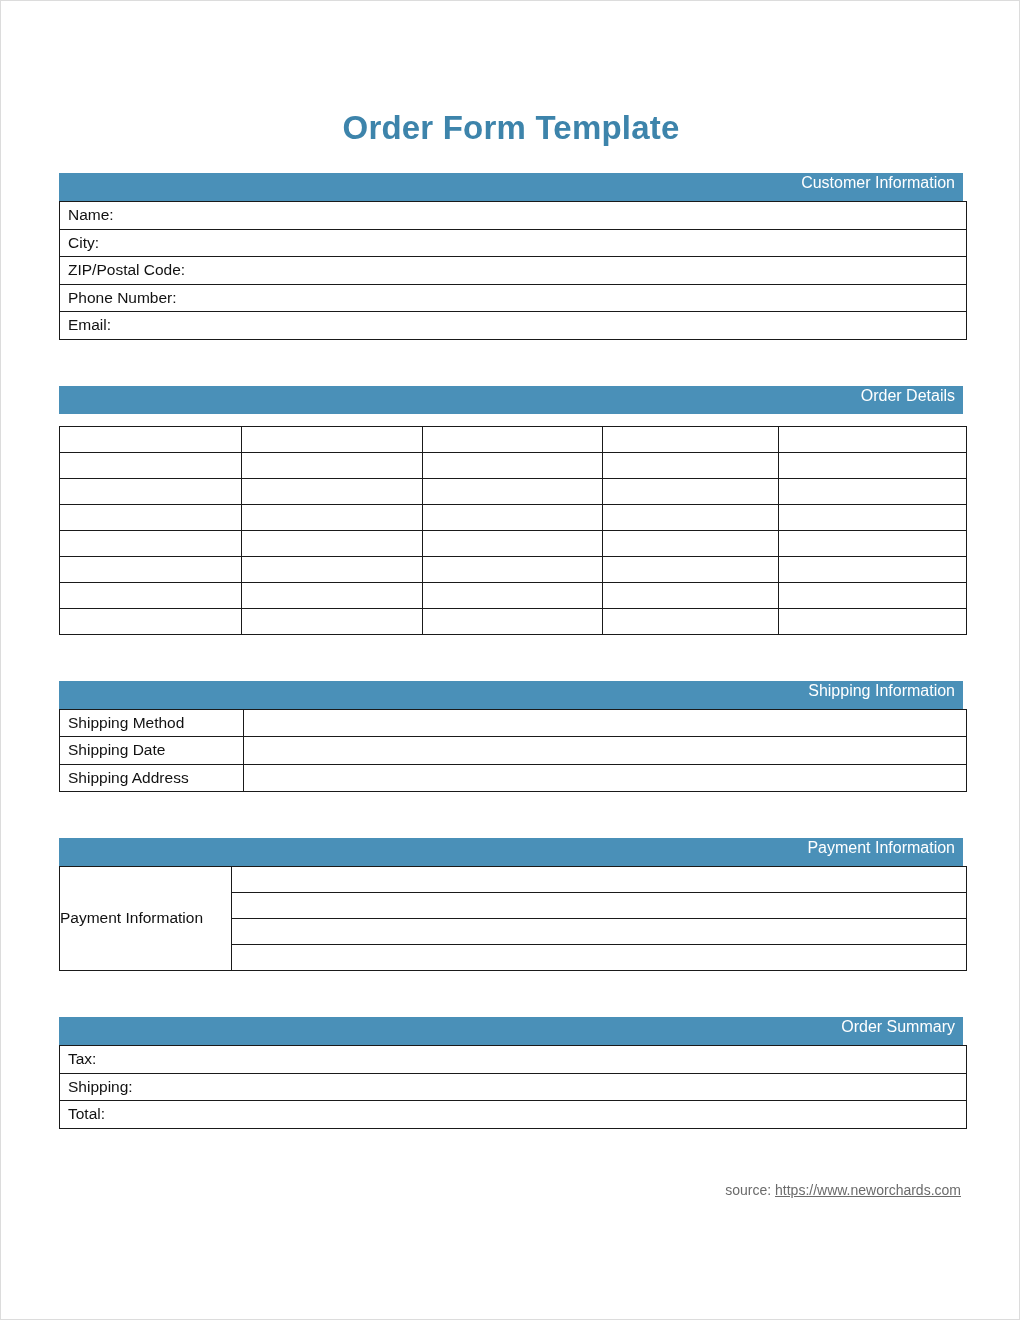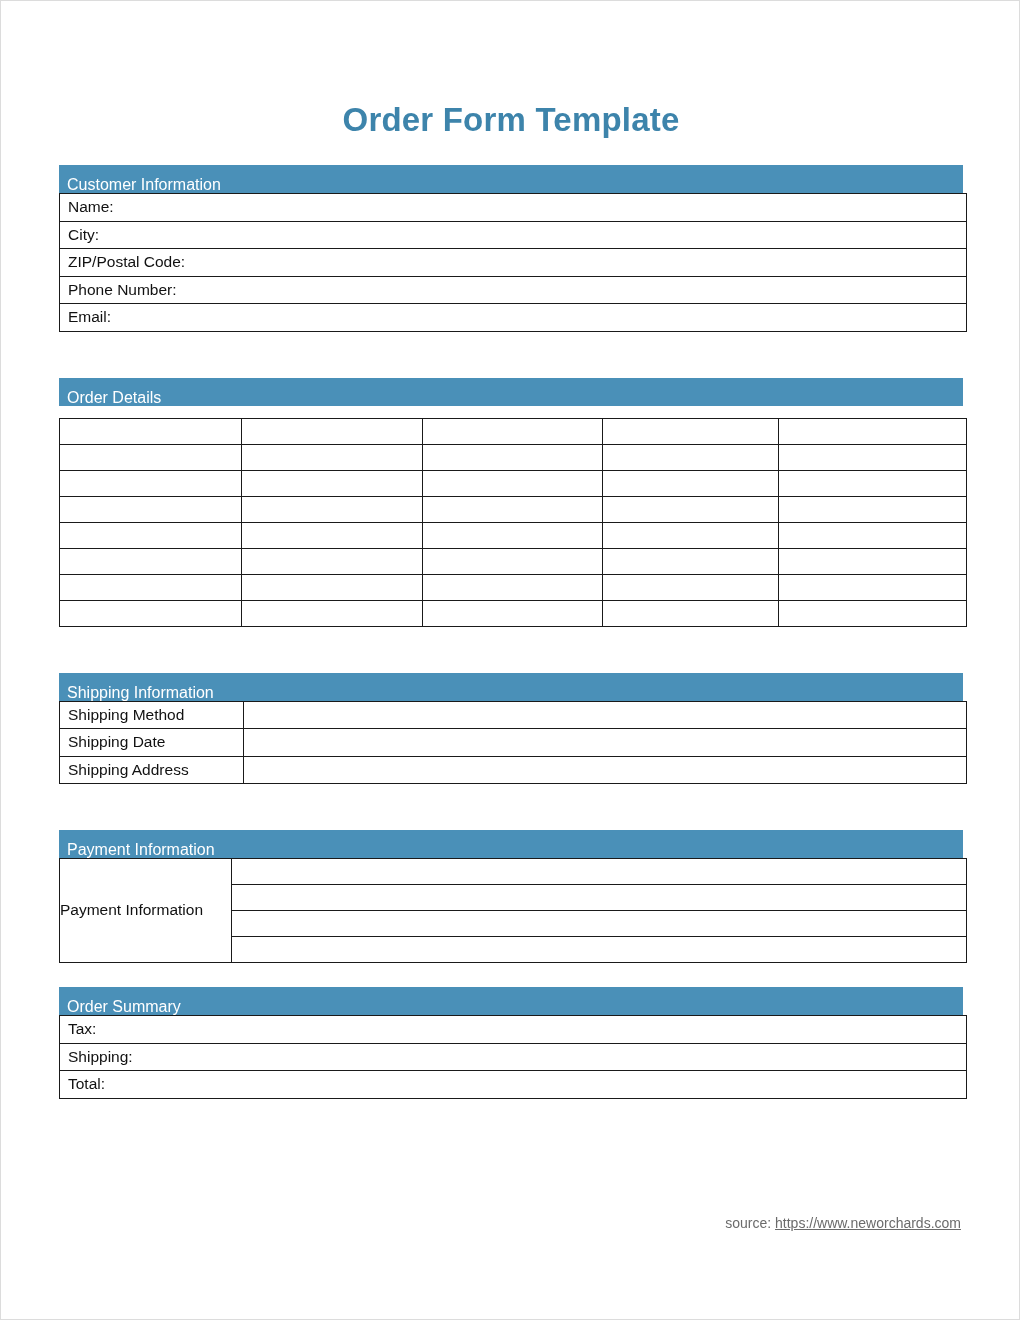--- a/index.html
+++ b/index.html
@@ -19,43 +19,44 @@
     left: 0; top: 0;
     width: 1020px;
     height: 1320px;
     background: #ffffff;
     border: 1px solid #dcdcdc;
     box-sizing: border-box;
   }
   .content {
     position: absolute;
     left: 58px;
-    top: 4px;
+    top: 12px;
     width: 904px;
   }
   .doc-title {
     text-align: center;
     color: #3d84ab;
     font-size: 33px;
     font-weight: bold;
     margin-top: 96px;
     margin-bottom: 0;
     letter-spacing: 0.2px;
   }
   .section {
     margin-top: 26px;
   }
   .section-header {
     background: #4a90b8;
     color: #ffffff;
     font-size: 16px;
-    padding: 12px 8px 7px 8px;
+    padding: 2px 8px 7px 8px;
     box-sizing: border-box;
     height: 28px;
     line-height: 16px;
+    text-align: right;
   }
   table {
     border-collapse: collapse;
     width: 908px;
     table-layout: fixed;
   }
   td {
     border: 1px solid #1a1a1a;
     height: 27px;
     font-size: 15.5px;
@@ -84,21 +85,21 @@
   .pay-line td {
     height: 26px;
     padding: 0;
   }
   .summary-table td {
     height: 27.5px;
   }
   .source {
     position: absolute;
     right: 58px;
-    top: 1214px;
+    top: 1181px;
     font-size: 14px;
     color: #6b6b6b;
     text-align: right;
   }
   .source a {
     color: #6b6b6b;
     text-decoration: underline;
   }
   .spacer-1 { height: 12px; }
 </style>
@@ -232,21 +233,21 @@
           <tr class="pay-line">
             <td></td>
           </tr>
           <tr class="pay-line">
             <td></td>
           </tr>
         </tbody>
       </table>
     </div>
 
-    <div class="section" style="margin-top:24px;">
+    <div class="section" style="margin-top:46px;">
       <div class="section-header">Order Summary</div>
       <table class="summary-table">
         <tbody>
           <tr>
             <td>Tax:</td>
           </tr>
           <tr>
             <td>Shipping:</td>
           </tr>
           <tr>

